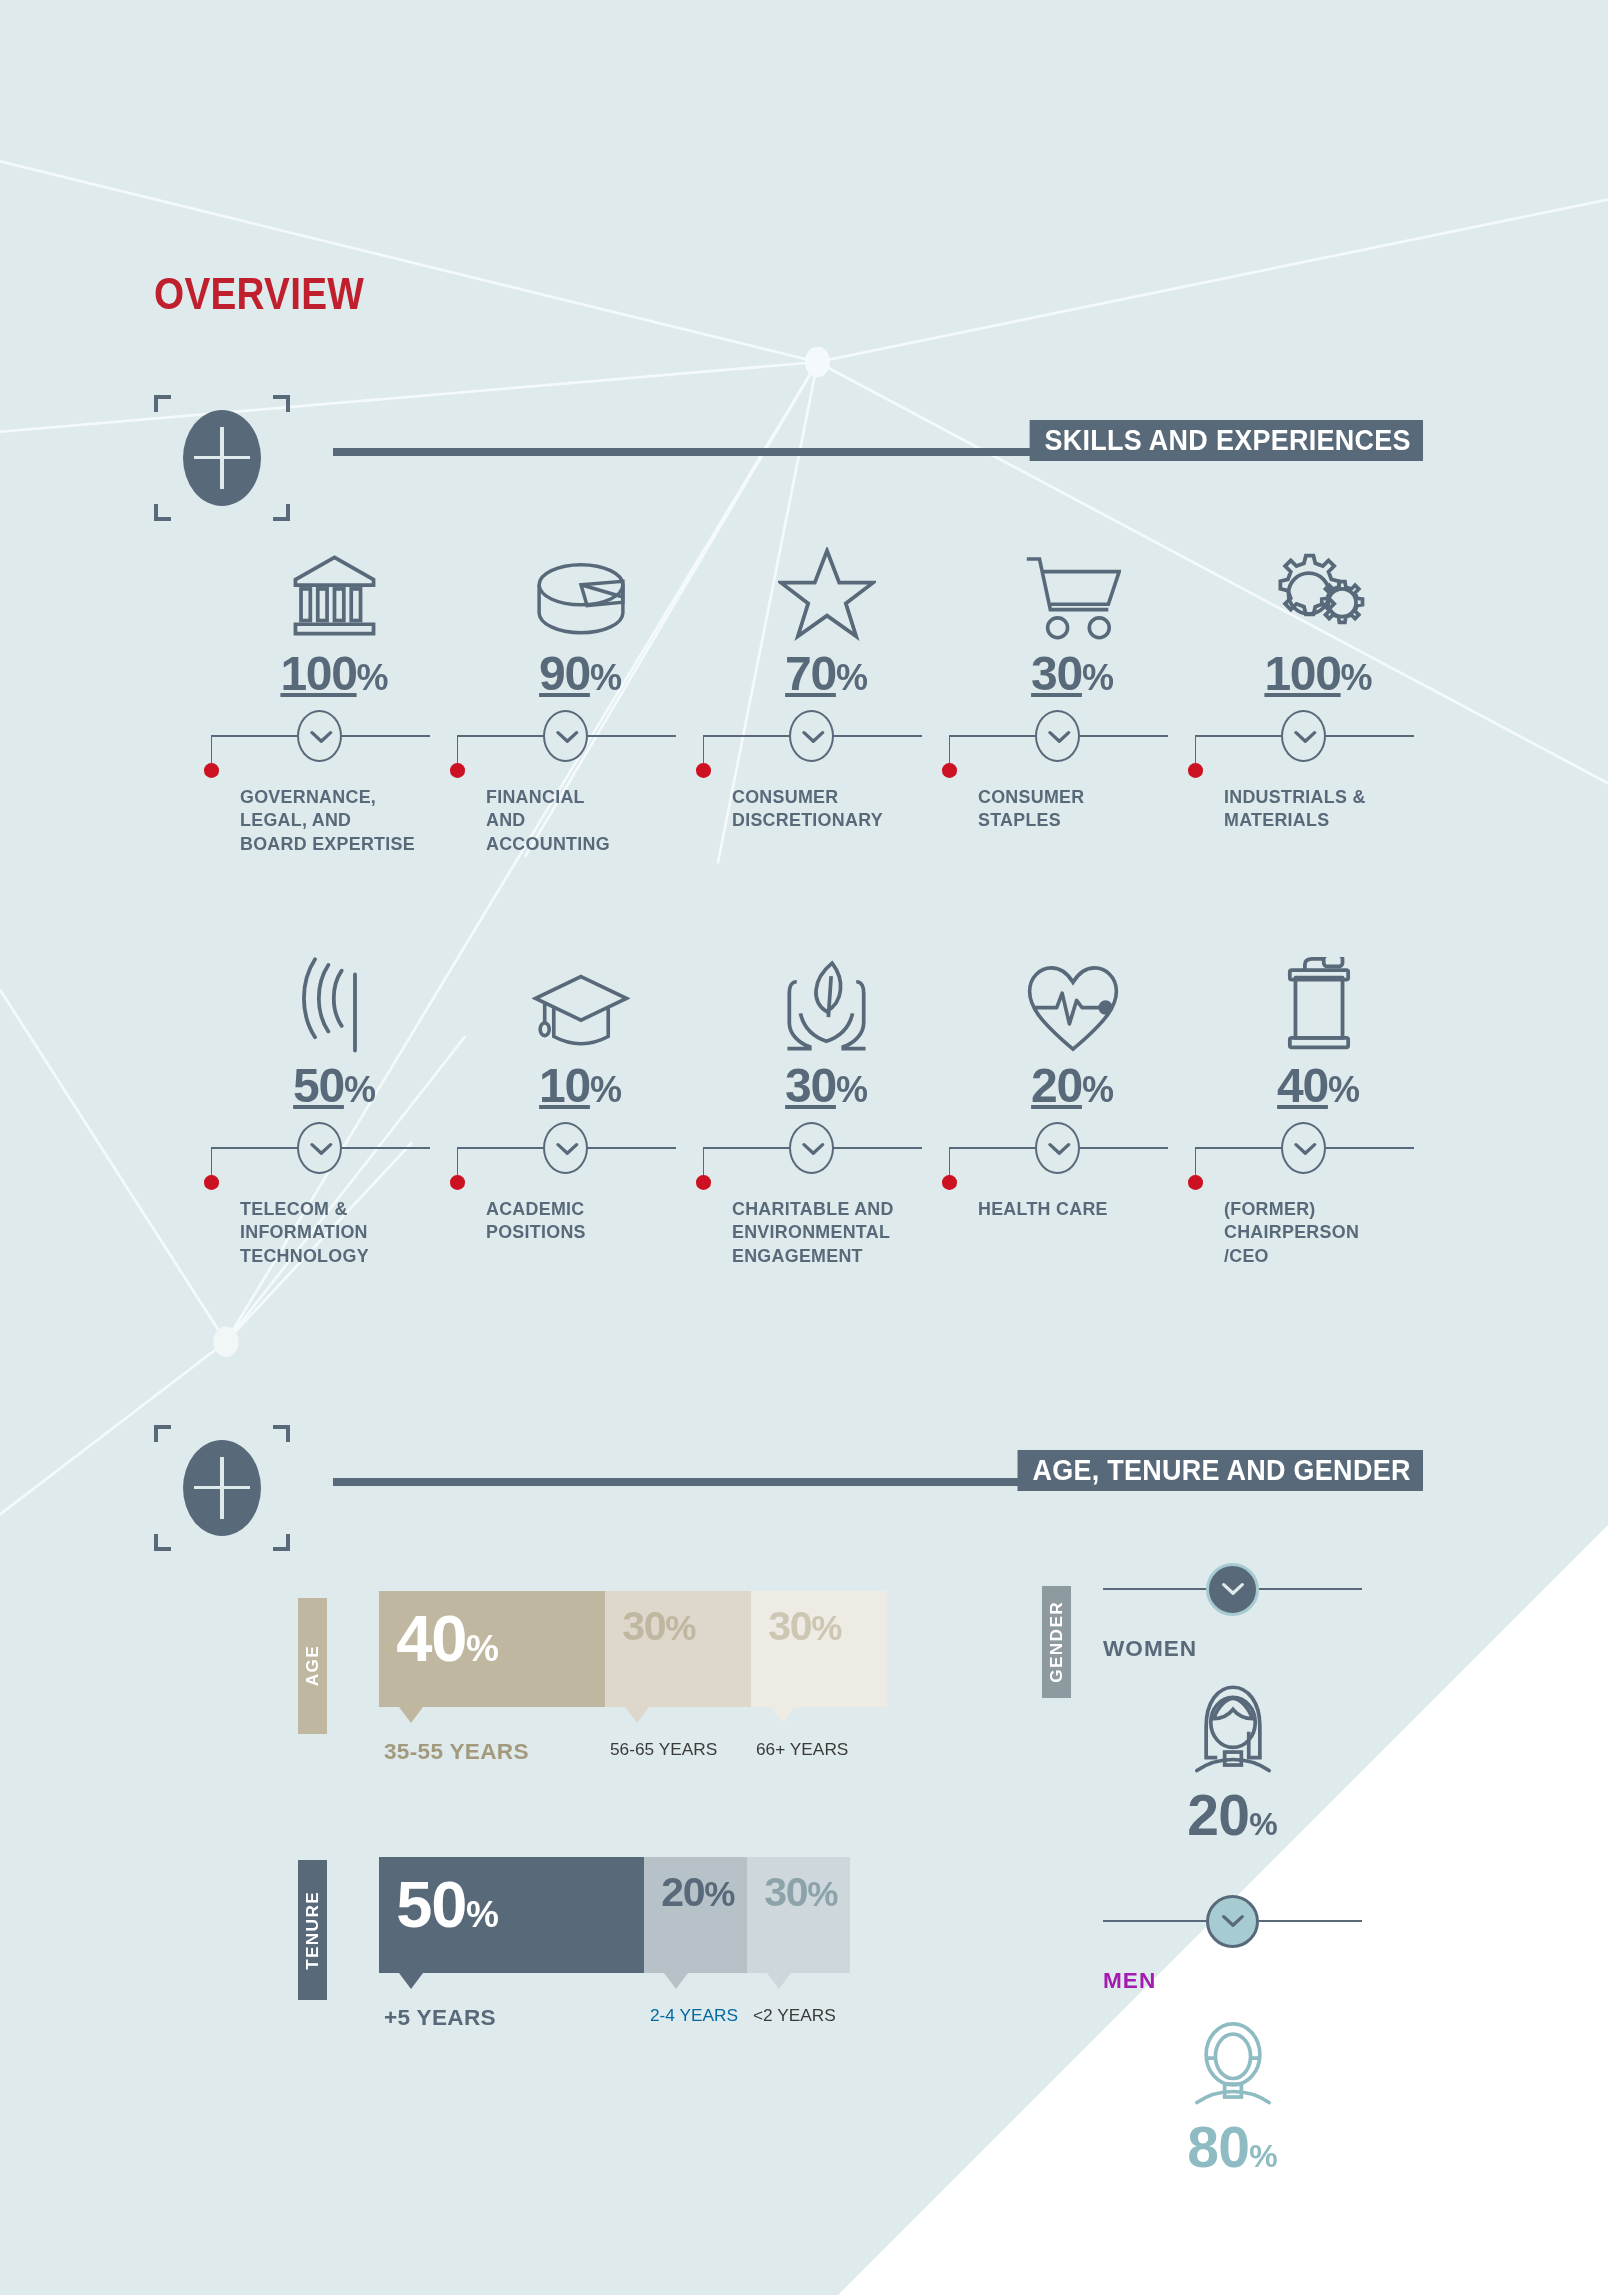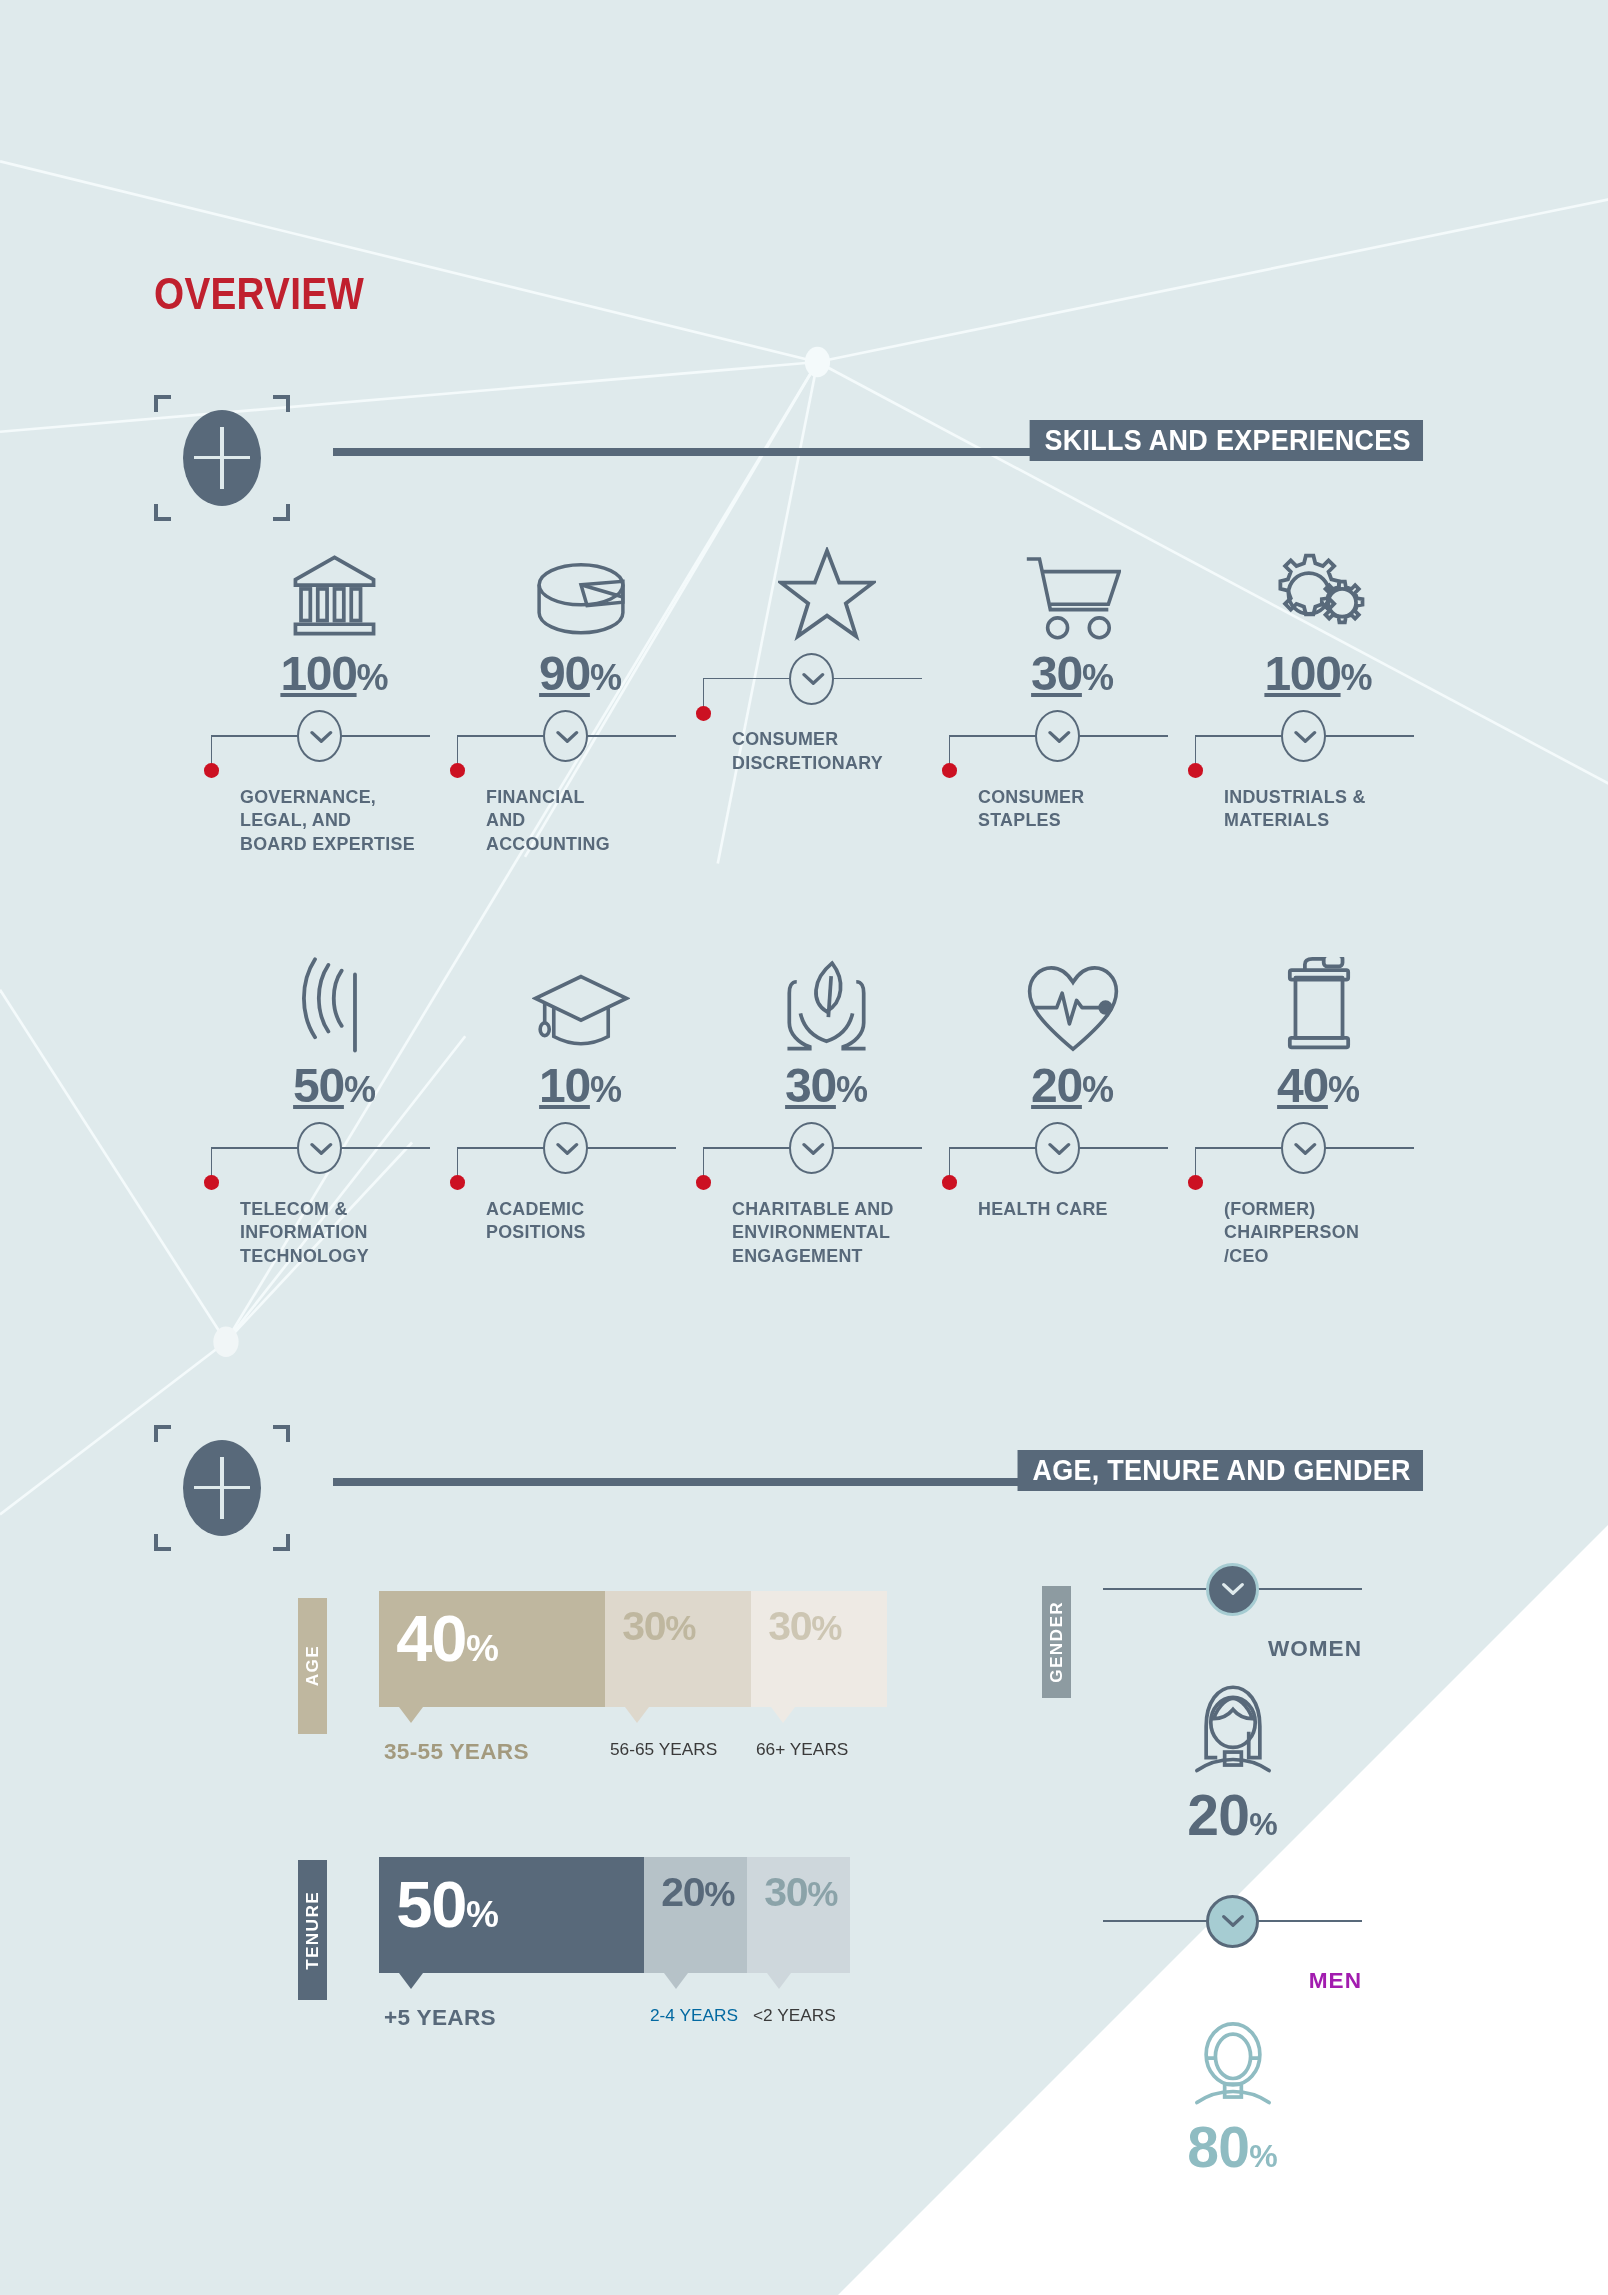--- a/index.html
+++ b/index.html
@@ -199,21 +199,21 @@
   .g-circle {
     position: absolute; border-radius: 50%;
     display: flex; align-items: center; justify-content: center;
   }
   .g-title {
     position: absolute;
     font-family: "Liberation Sans Narrow", "Liberation Sans", sans-serif;
     font-weight: 700;
     font-size: 22.6px;
     letter-spacing: 1px;
-    text-align: right;
+    text-align: left;
     width: 100%;
   }
   .g-pct {
     position: absolute;
     width: 100%;
     text-align: center;
     font-family: "Liberation Sans Narrow", "Liberation Sans", sans-serif;
     font-weight: 700;
     line-height: 1;
     white-space: nowrap;
@@ -314,20 +314,21 @@
           <div>AND</div>
           <div>ACCOUNTING</div>
         </div>
       </div>
       <div class="skill-cell" style="left: 703px; top: 535px;">
         <div class="skill-icon">
           <svg width="98" height="94" viewBox="0 0 104 100" fill="none" stroke="#58697a" stroke-width="4" stroke-linejoin="miter">
       <path d="M52 4 L65 38 L101 38 L72 60 L83 95 L52 73 L21 95 L32 60 L3 38 L39 38 Z"></path>
           </svg>
         </div>
+        <div class="skill-pct"><span class="num">70</span><span class="sym">%</span></div>
         <div class="connector">
           <div class="conn-line"></div>
           <div class="conn-drop"></div>
           <div class="conn-dot"></div>
           <div class="conn-oval">
             <svg width="22.6" height="14.6" viewBox="0 0 34 22" fill="none" stroke="#58697a" stroke-width="5" stroke-linecap="round" stroke-linejoin="round">
               <path d="M3 4 L17 17 L31 4"></path>
             </svg>
           </div>
         </div>

